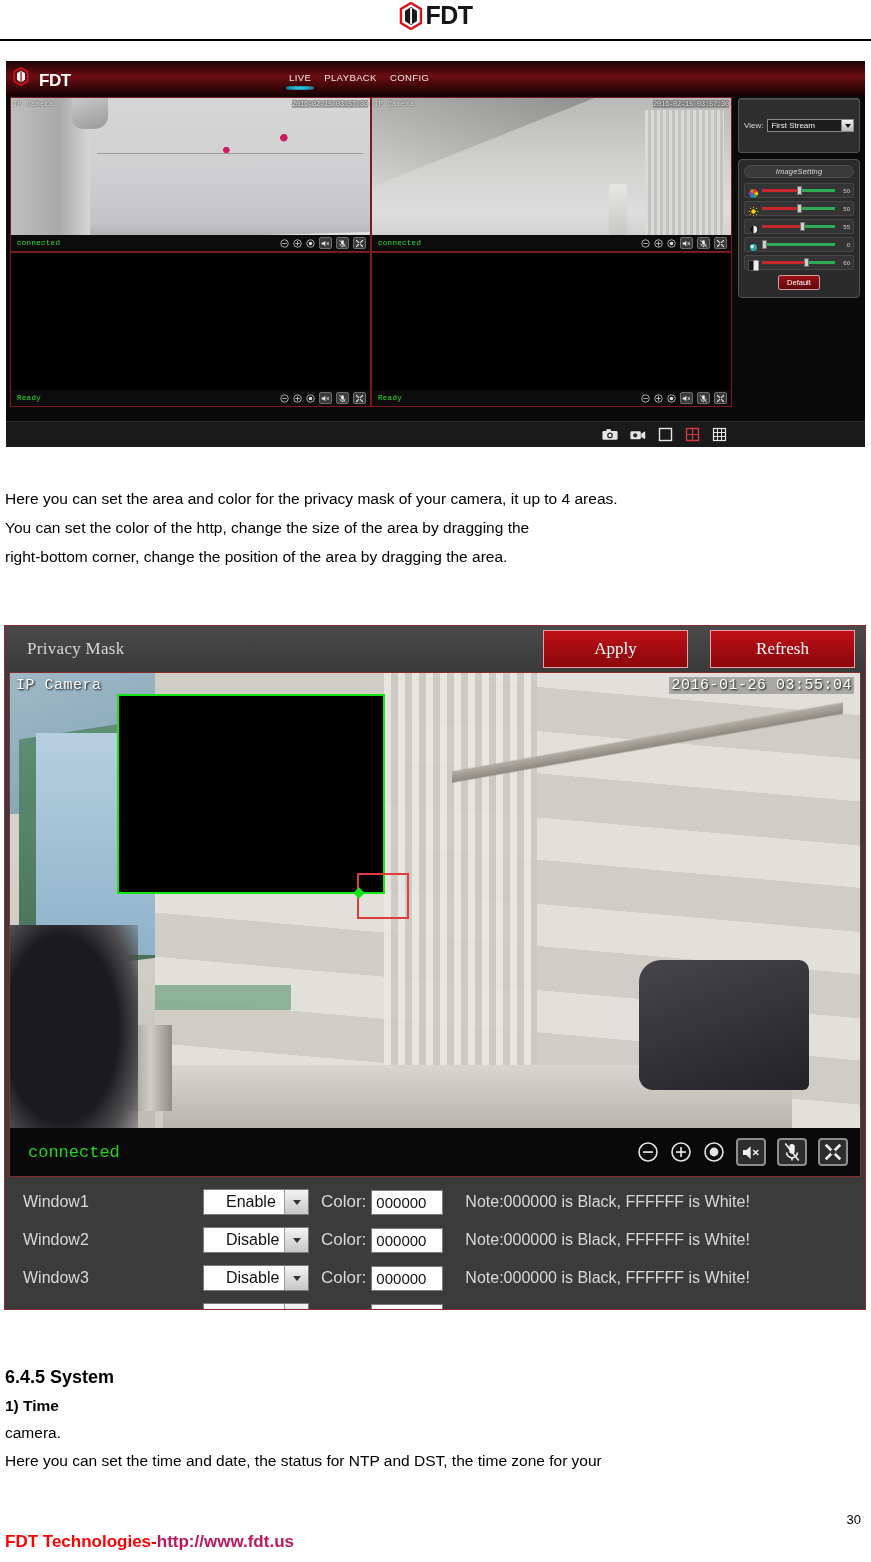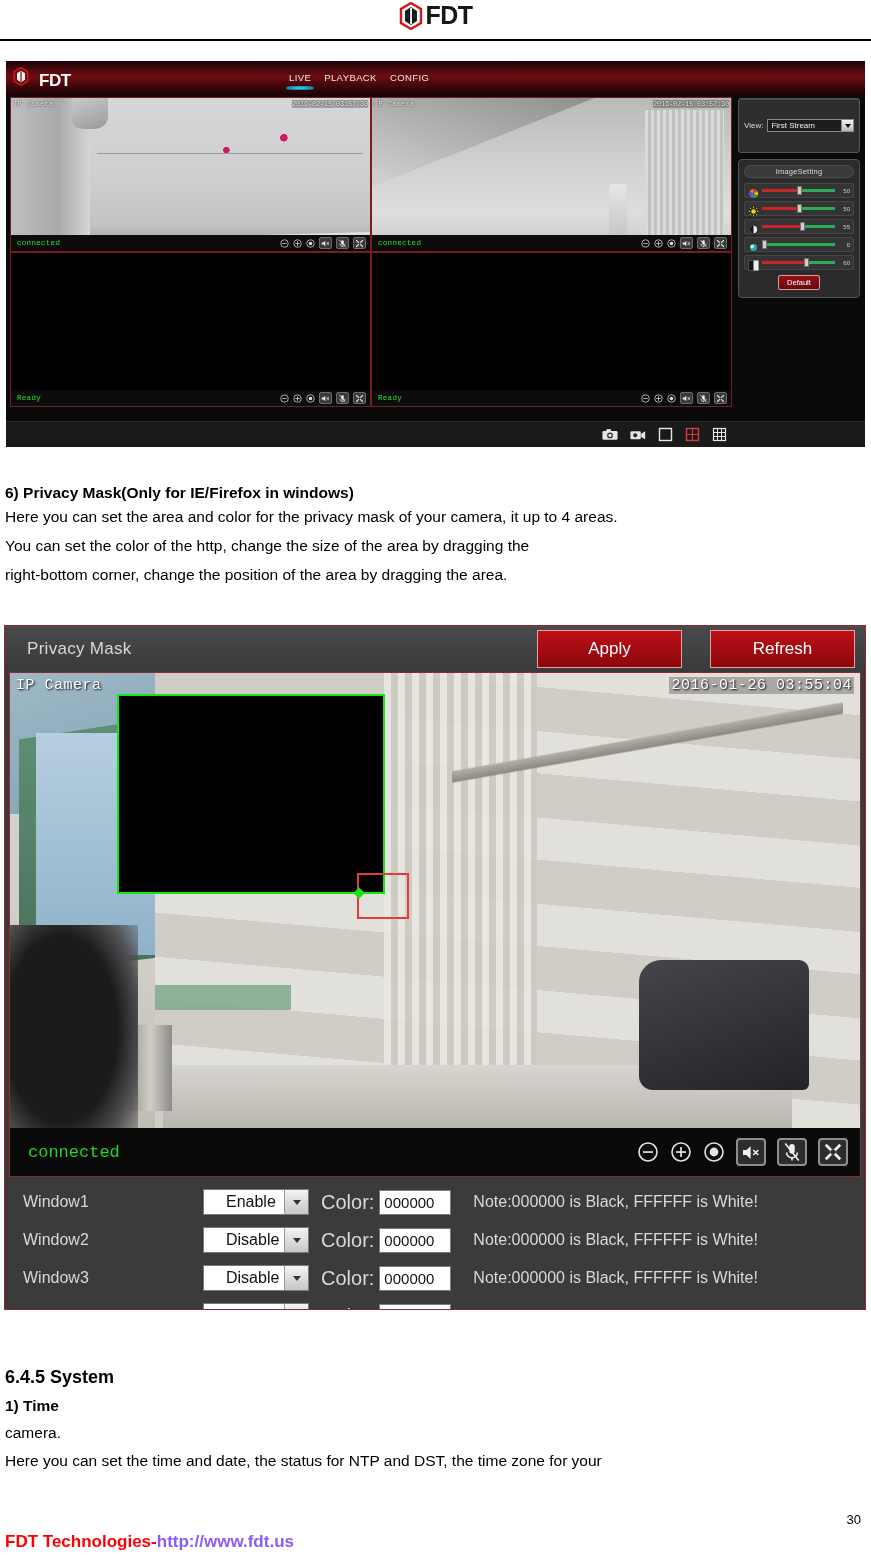--- a/index.html
+++ b/index.html
@@ -169,21 +169,21 @@
   }
   .caret { width:0;height:0;border-left:3px solid transparent;border-right:3px solid transparent;border-top:4px solid #111; }
 
   .imgset {
     margin-top:6px; border:1px solid #555; border-radius:4px;
     background:#2b2b2b; padding:5px 5px 7px 5px;
   }
   .imgset-title {
     height:13px; border-radius:7px; background:#3a3a3a; border:1px solid #4e4e4e;
     display:flex; align-items:center; justify-content:center;
-    font-size:7.5px; color:#d9d9d9; letter-spacing:0.2px; margin-bottom:5px;
+    font-size:7.5px; color:#d9d9d9; letter-spacing:0.2px; margin-bottom:5px;font-style:italic;
   }
   .slider-row {
     display:flex; align-items:center; gap:3px; height:15px;
     background:#343434; border:1px solid #464646; border-radius:2px;
     margin-bottom:3px; padding:0 3px;
   }
   .sl-icon { width:11px; height:11px; flex:none; }
   .sl-track { position:relative; flex:1; height:3px; }
   .sl-track .trk-l { position:absolute; left:0; top:0; height:3px; background:#c9262b; }
   .sl-track .trk-r { position:absolute; right:0; top:0; height:3px; background:#2faa55; }
@@ -212,26 +212,26 @@
   .sec-6 .h { font-size:15.5px; font-weight:bold; }
   .sec-6 .p { font-size:15.5px; line-height:29px; }
 
   
   .shot2 {
     position:absolute; left:4px; top:625px; width:862px; height:685px;
     background:#3b3b3b; border:1px solid #8a2b2f; overflow:hidden;
   }
   .pm-head {
     height:46px; background:linear-gradient(180deg,#4a4a4a,#3a3a3a);
-    position:relative; display:flex; align-items:center;
+    position:relative; display:flex; align-items:center;font-family:Liberation Serif, serif;
   }
   .pm-title {
     margin-left:22px; font-size:17px; color:#d8d8d8; letter-spacing:0.3px;
   }
-  .pm-btns { margin-left:auto; display:flex; gap:28px; margin-right:10px;padding-left:18px; }
+  .pm-btns { margin-left:auto; display:flex; gap:22px; margin-right:10px;padding-left:18px; }
   .pm-btn {
     width:145px; height:38px;
     background:linear-gradient(180deg,#c01016 0%, #a00b11 55%, #8c070c 100%);
     border:1px solid #e8a0a2;
     color:#fff; font-size:17px; display:flex; align-items:center; justify-content:center;
   }
 
   .pm-video {
     position:relative; height:505px; margin:0 4px;
     border:1px solid #8a2b2f;
@@ -340,21 +340,21 @@
     display:flex; align-items:stretch; margin-right:12px;
   }
   .pm-sel .v {
     flex:1; font-size:16px; color:#111; padding-left:22px; display:flex; align-items:center;
   }
   .pm-sel .ar {
     width:24px; background:linear-gradient(180deg,#f4f4f4,#c6c6c6);
     border-left:1px solid #9a9a9a; display:flex; align-items:center; justify-content:center;
   }
   .pm-sel .ar .caret { border-left:4px solid transparent; border-right:4px solid transparent; border-top:5px solid #333; }
-  .pm-colorlab { font-size:20px; color:#d9d9d9; margin-right:5px; }
+  .pm-colorlab { font-size:17px; color:#d9d9d9; margin-right:5px; }
   .pm-colorinput {
     width:72px; height:25px; background:#fff; border:1px solid #7a7a7a;
     font-size:15px; color:#111; display:flex; align-items:center; padding-left:4px;
     margin-right:22px;
   }
   .pm-note { font-size:16px; color:#d9d9d9; }
 
   
   .sec-sys { position:absolute; left:5px; top:1362px; width:860px; }
   .sec-sys .h1 { font-size:18px; font-weight:bold; line-height:30px; }
@@ -362,21 +362,21 @@
   .sec-sys .p { font-size:15.5px; line-height:28px; }
 
   
   .pageno {
     position:absolute; right:10px; top:1512px; font-size:13px; color:#000;
   }
   .footer {
     position:absolute; left:5px; top:1532px; font-size:17px; font-weight:bold;
   }
   .footer .red { color:#ff0000; }
-  .footer .blue { color:#8b5cf6;text-align:right; }
+  .footer .blue { color:#be185d;text-align:right; }
 </style>
 </head>
 <body>
 
 <div class="page-header">
   <div class="logo-wrap">
     <span class="logo-mark">
       <svg viewBox="0 0 24 28" width="24" height="28">
         <polygon points="12,1 22,7 22,21 12,27 2,21 2,7" fill="none" stroke="#d4141b" stroke-width="2.4"></polygon>
         <polygon points="12,5 18,9 18,19 12,23 6,19 6,9" fill="#1a1a1a"></polygon>
@@ -755,21 +755,20 @@
             <rect x="1.5" y="1.5" width="12" height="12" fill="none" stroke="#e6e6e6" stroke-width="1.2"></rect>
             <path d="M5.5,1.5 L5.5,13.5 M9.5,1.5 L9.5,13.5 M1.5,5.5 L13.5,5.5 M1.5,9.5 L13.5,9.5" stroke="#e6e6e6" stroke-width="1"></path>
           </svg>
       </span>
     </div>
 
   </div>
 </div>
 
 <div class="sec-6">
-  <div class="h">6) Privacy Mask(Only for IE/Firefox in windows)</div>
   <div class="p">Here you can set the area and color for the privacy mask of your camera, it up to 4 areas.</div>
   <div class="p">You can set the color of the http, change the size of the area by dragging the</div>
   <div class="p">right-bottom corner, change the position of the area by dragging the area.</div>
 </div>
 
 <div class="shot2">
 
   <div class="pm-head">
     <span class="pm-title">Privacy Mask</span>
     <span class="pm-btns">

